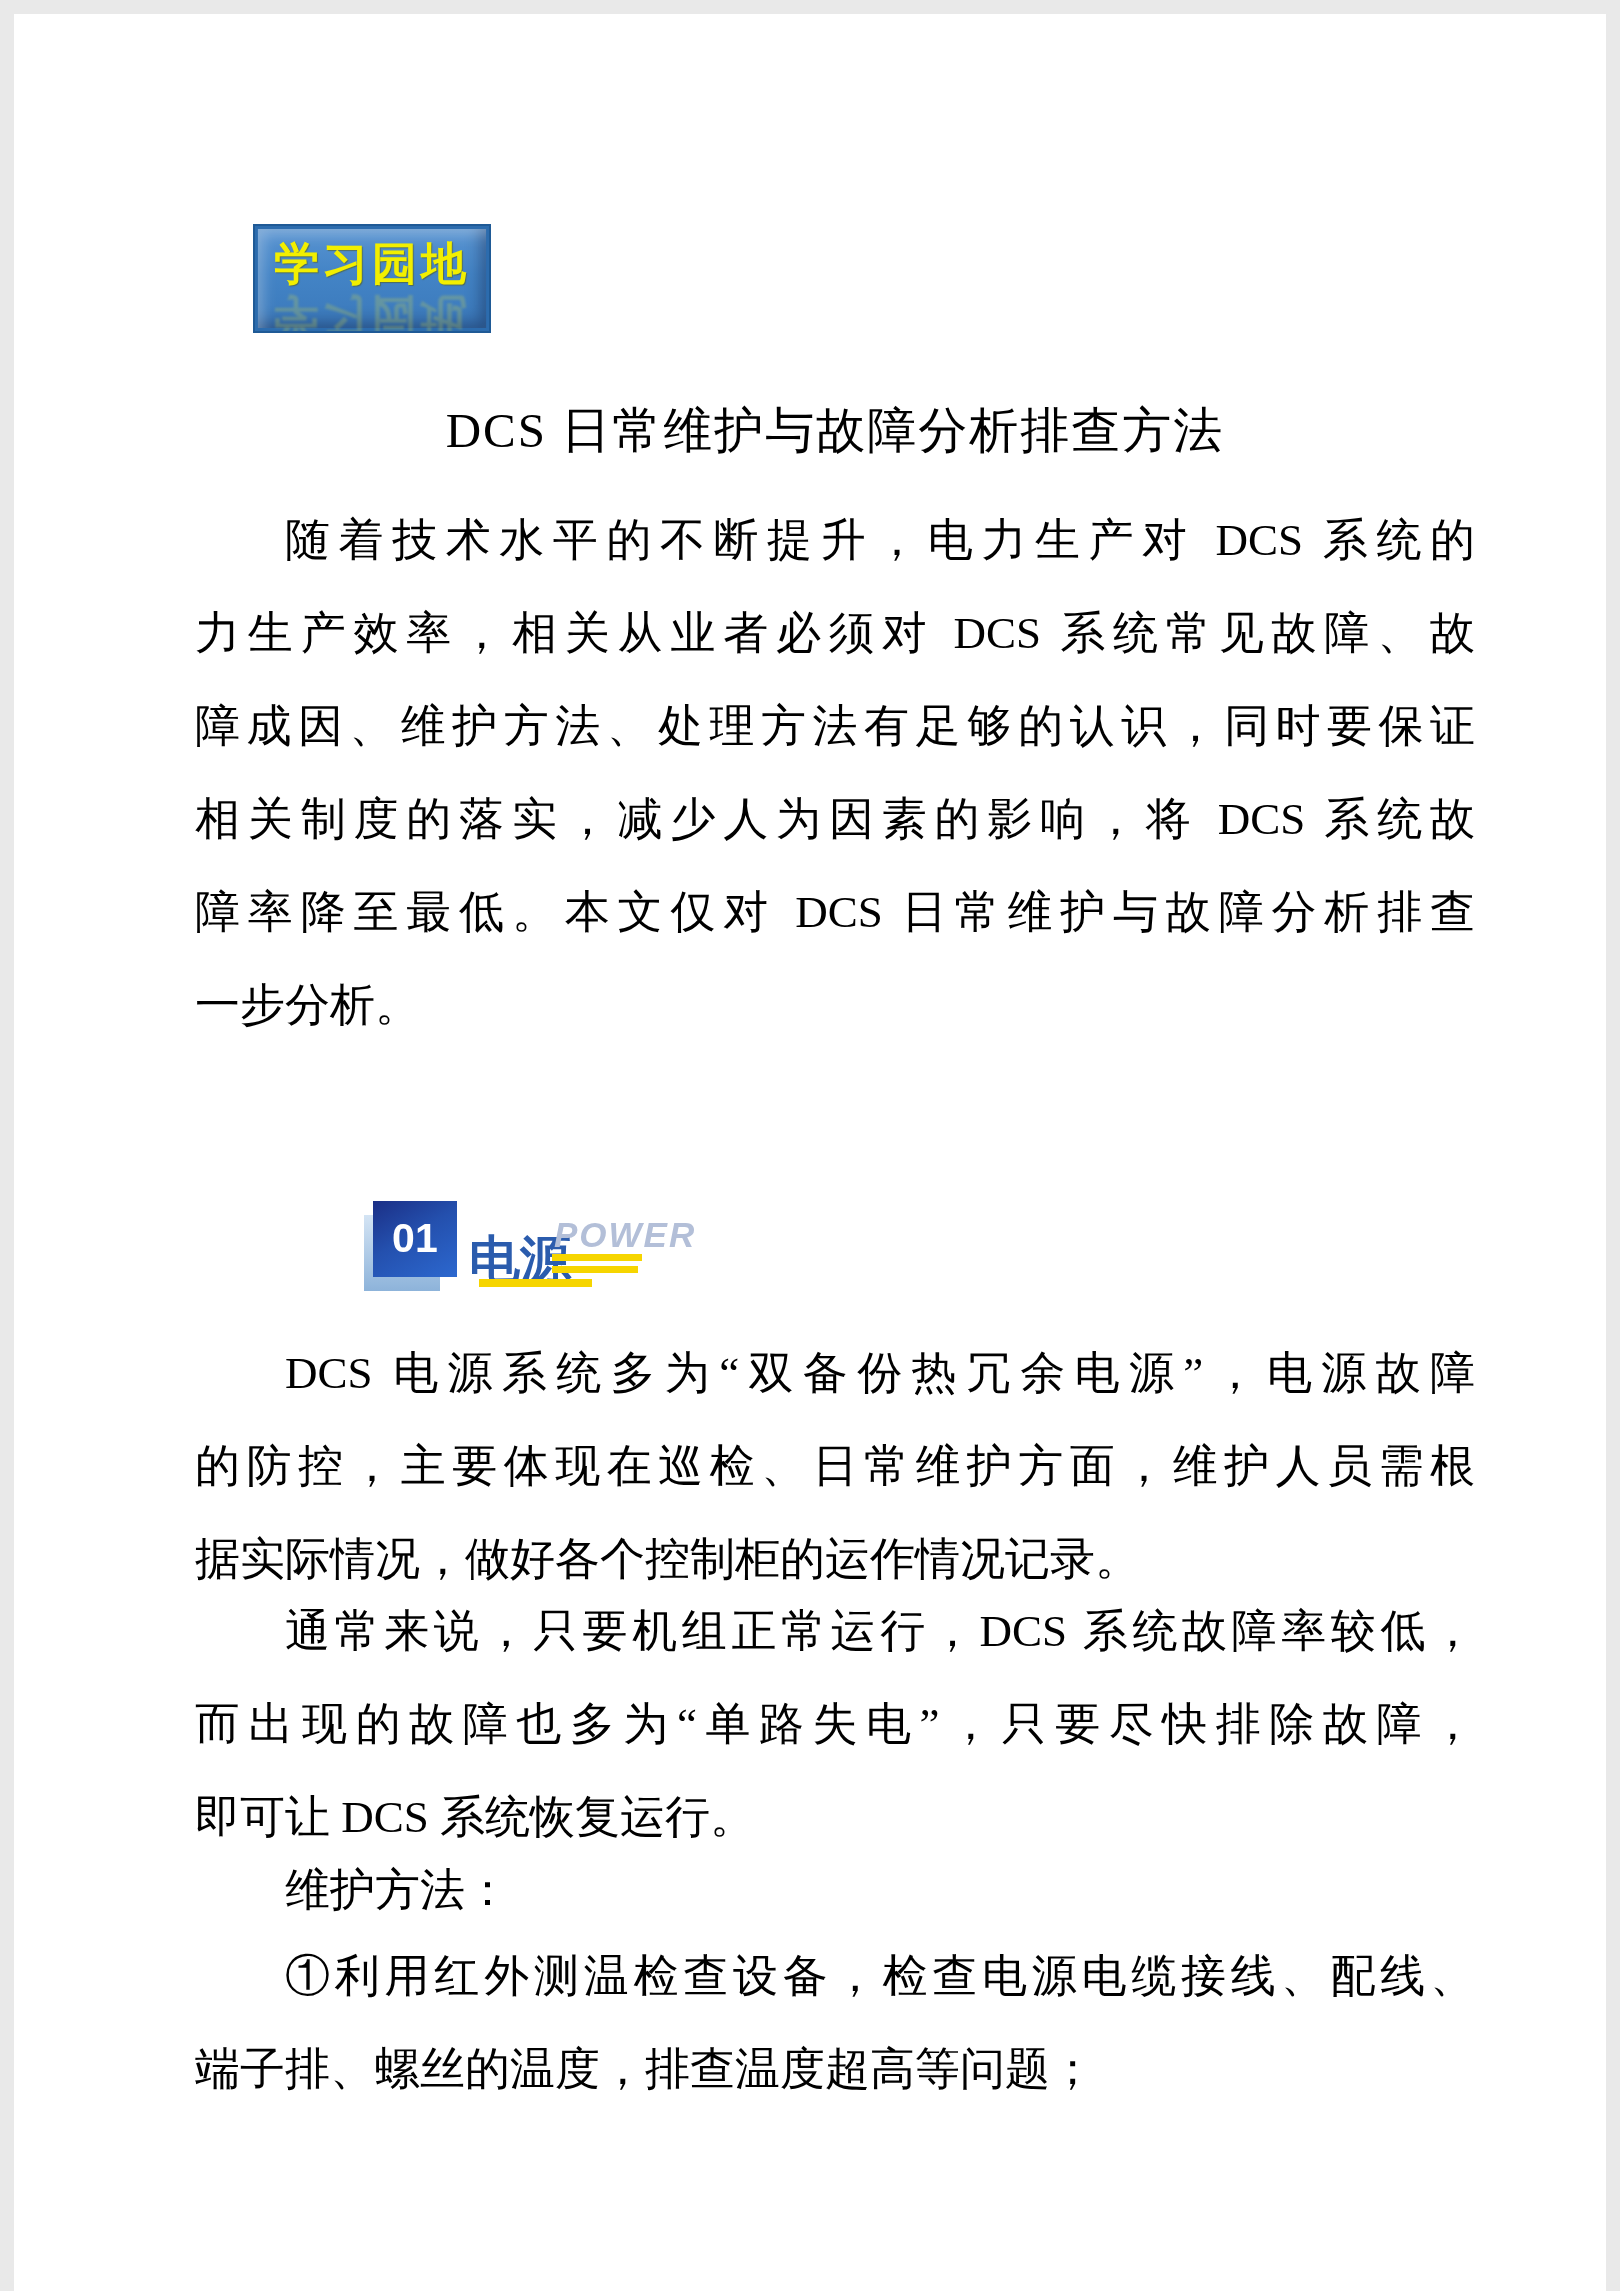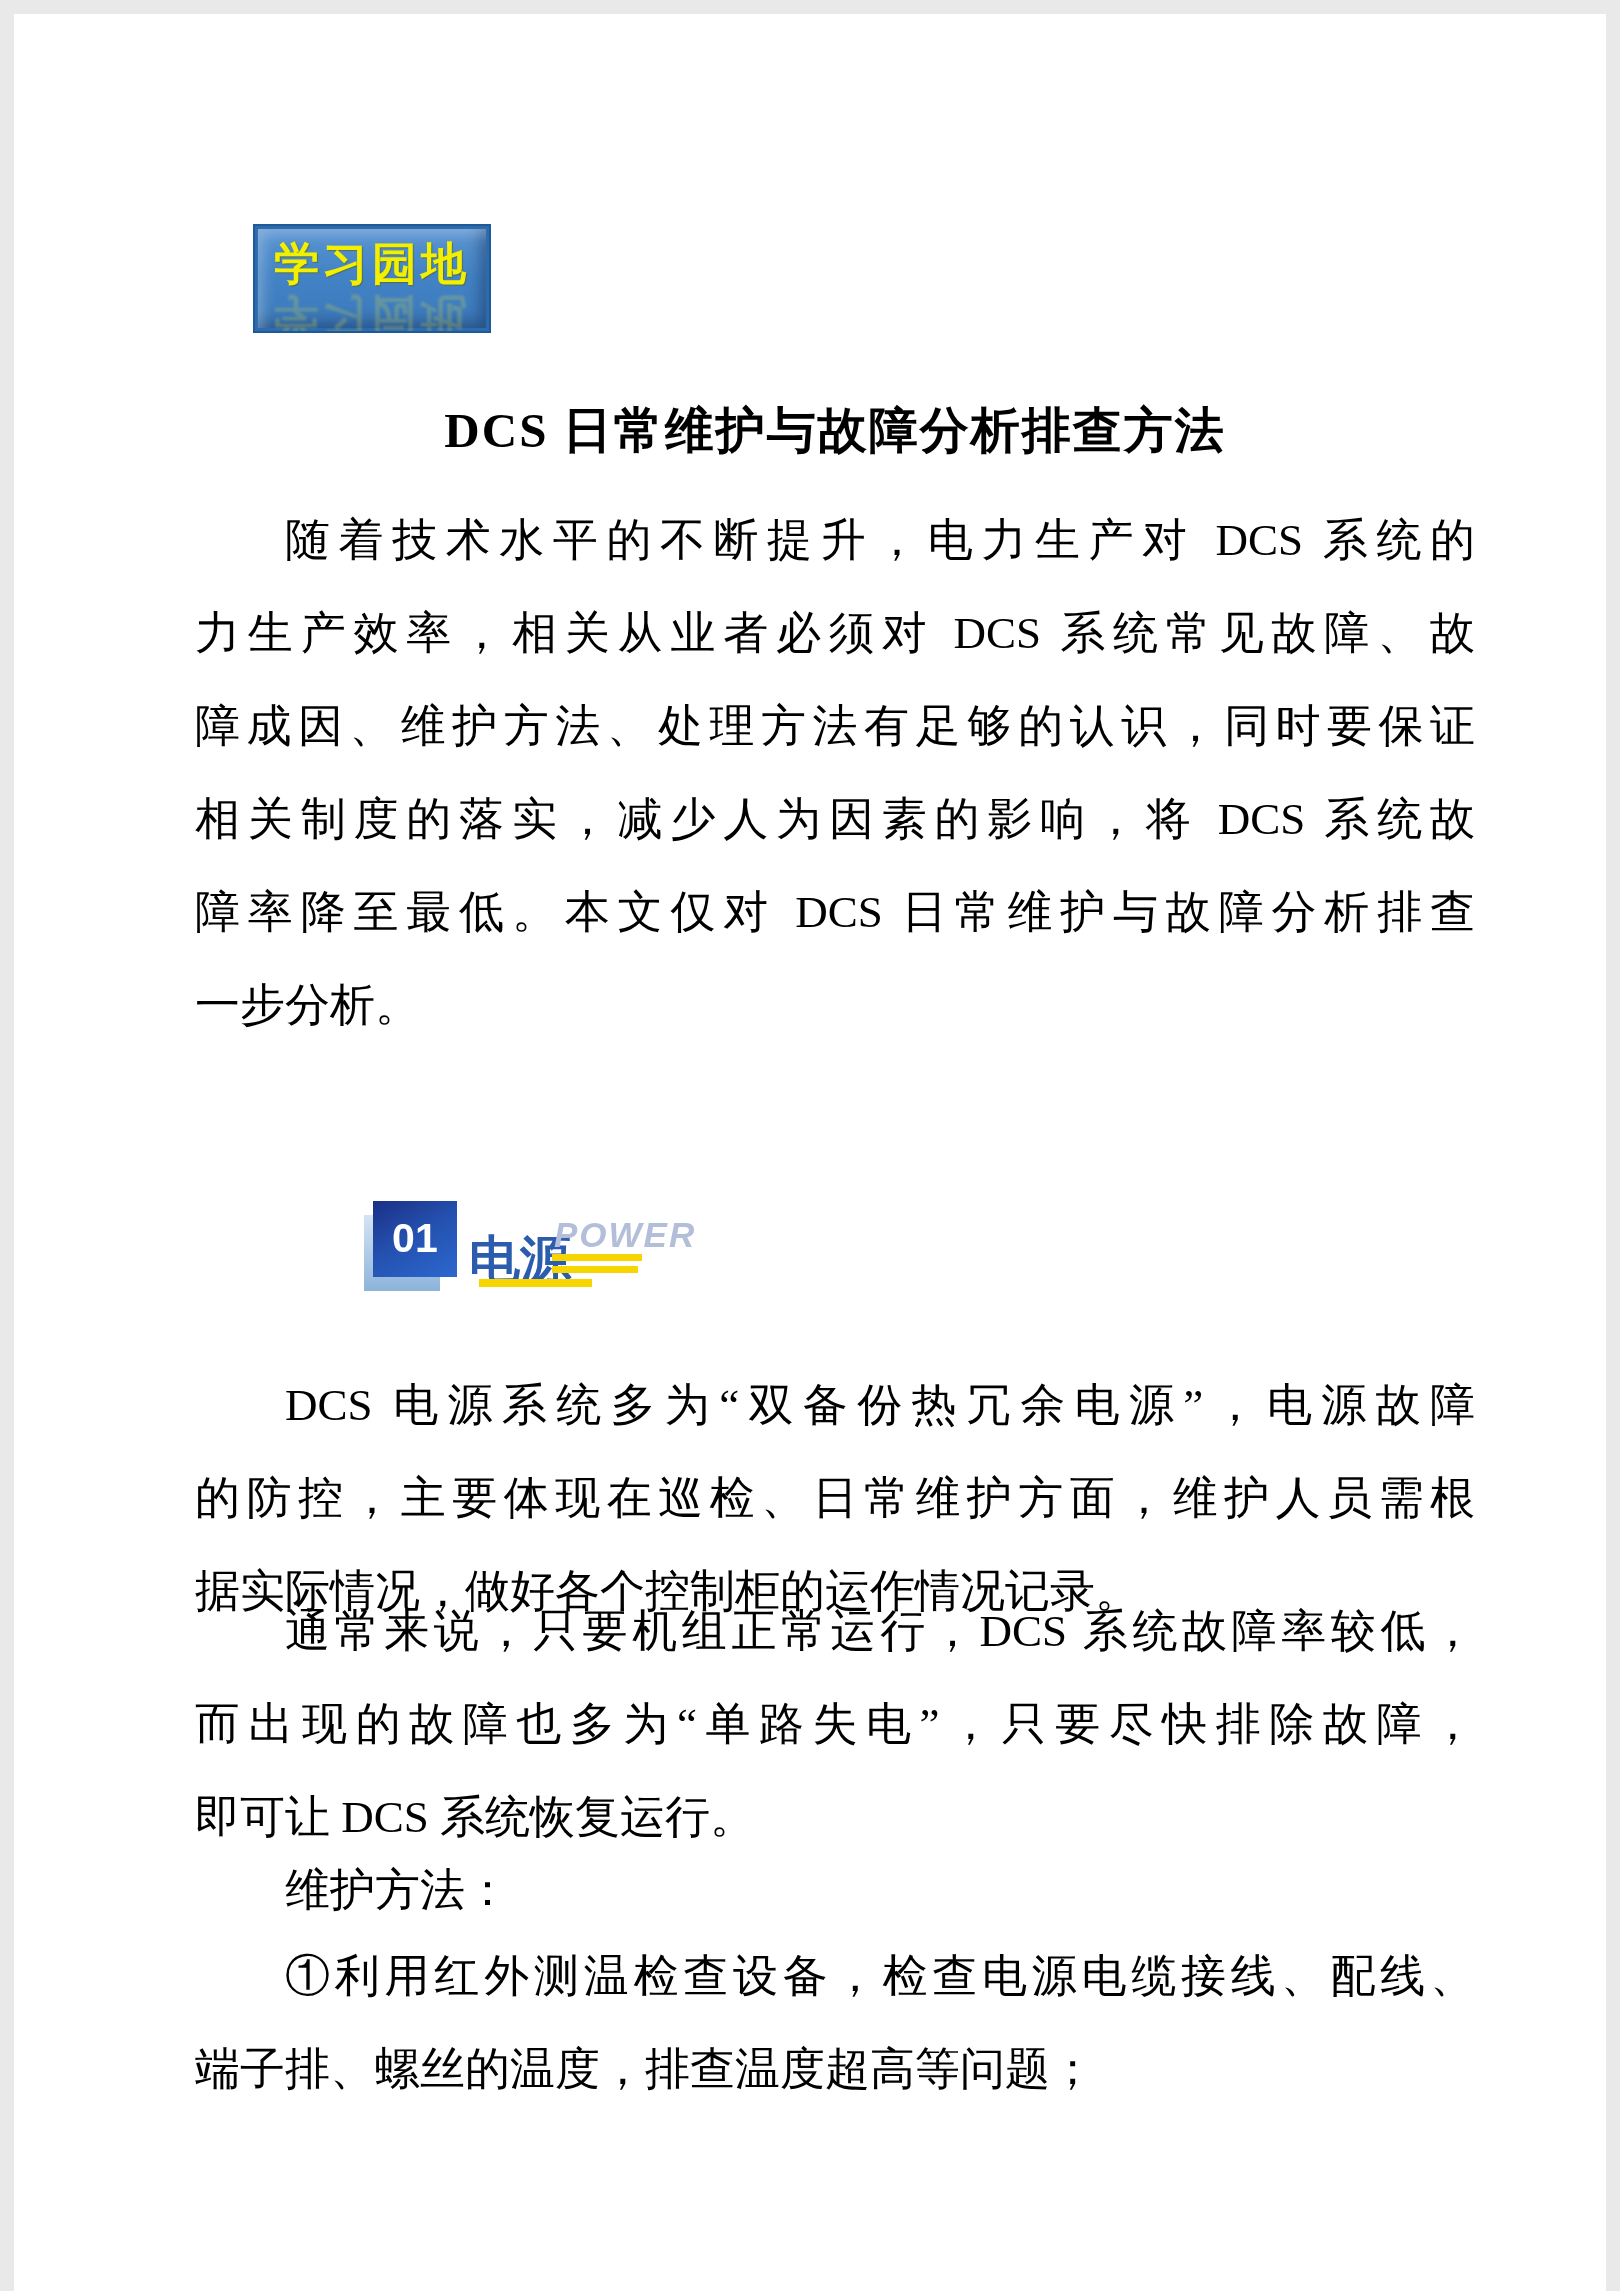--- a/index.html
+++ b/index.html
@@ -52,21 +52,21 @@
     filter: blur(1px);
   }
 
   
   .doc-title {
     position: absolute;
     left: 167px; top: 377px;
     width: 1294px;
     text-align: center;
     font-size: 49px;
-    font-weight: bold;
+    font-weight: normal;
     letter-spacing: 2px;
   }
 
   
   .para {
     position: absolute;
     left: 167px;
     width: 1294px;
     font-size: 45px;
     line-height: 86px;
@@ -74,21 +74,21 @@
   .line { height: 86px; white-space: nowrap; }
   .line.just {
     white-space: normal;
     text-align: justify;
     text-align-last: justify;
     text-justify: inter-character;
   }
   .line.indent { text-indent: 90px; }
 
   .p1 { top: 469px; }
-  .p2 { top: 1334px; }
+  .p2 { top: 1302px; }
   .p3 { top: 1560px; }
   .p4 { top: 1819px; }
   .p5 { top: 1905px; }
 
   
   .sec-header {
     position: absolute;
     left: 338px; top: 1169px;
     width: 323px; height: 108px;
   }

